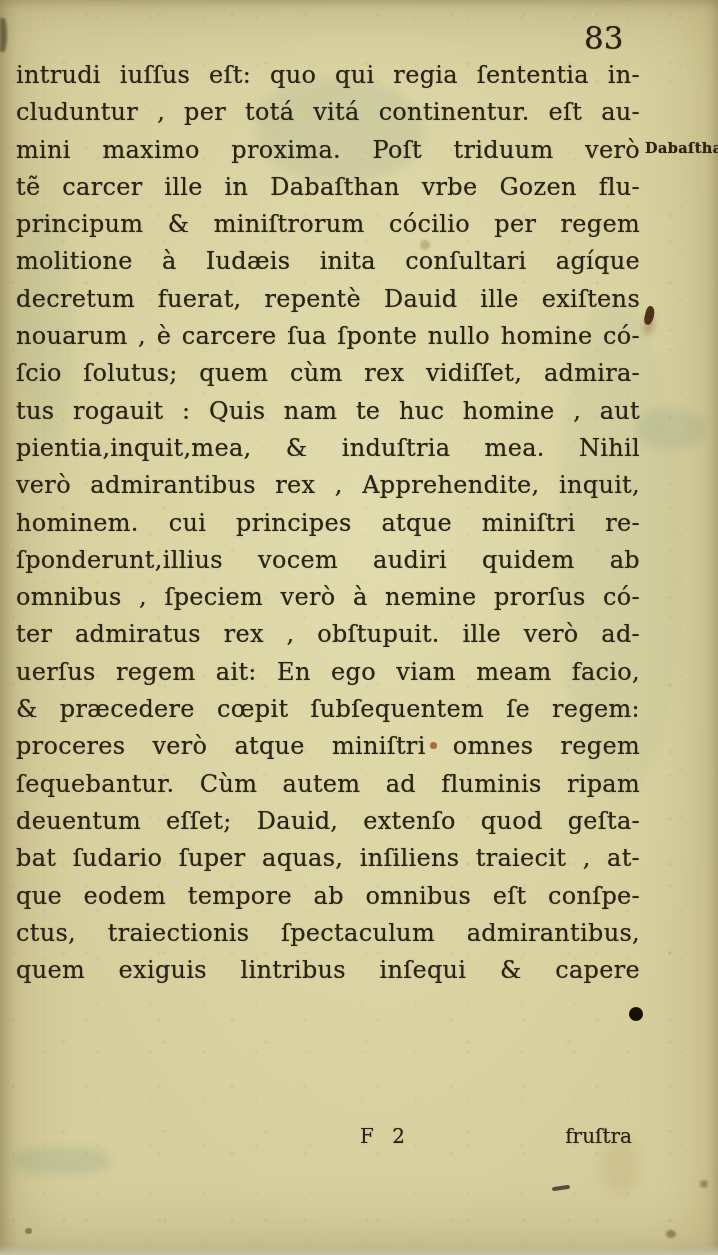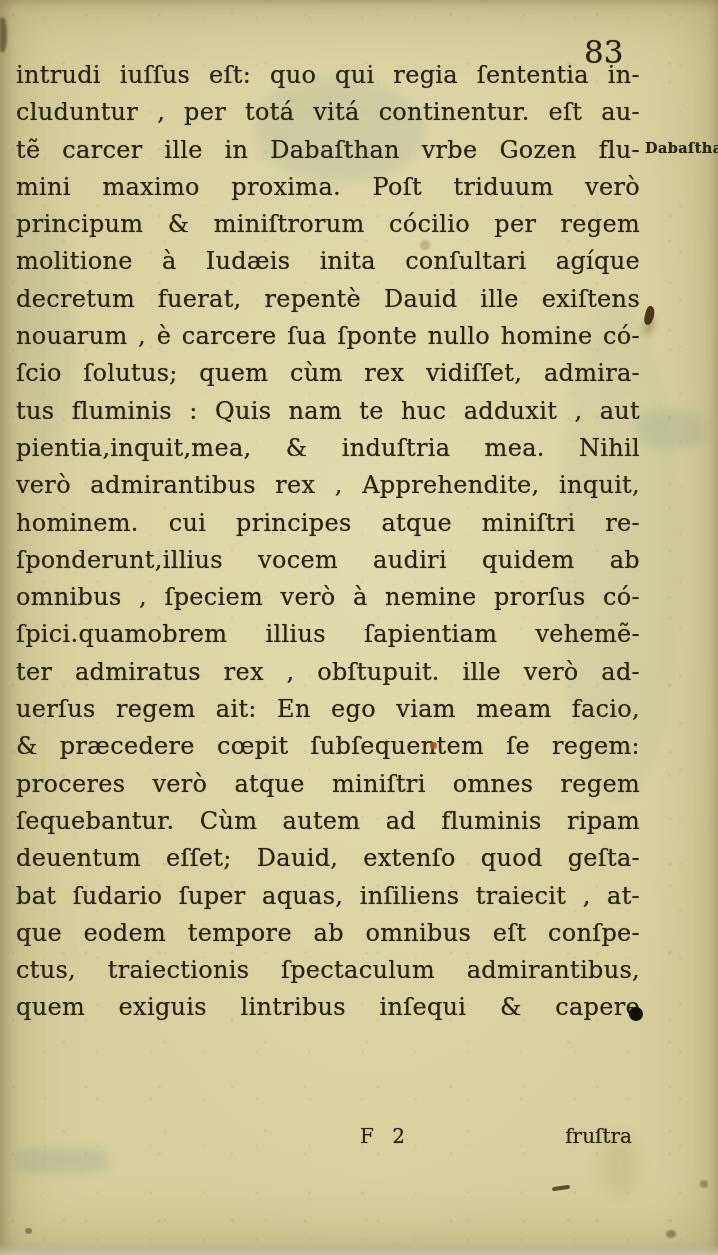--- a/index.html
+++ b/index.html
@@ -27,21 +27,20 @@
   }
   .header-title{
     position:absolute;left:184px;top:2px;
     font-size:24px;letter-spacing:9px;
     text-shadow:0 0 1px rgba(42,34,20,.6);
   }
   .page-number{
     position:absolute;left:584px;top:-4px;
     font-size:31px;
     text-shadow:0 0 1px rgba(42,34,20,.6);
-    margin-top:14px;
   }
   .text-block{
     position:absolute;left:16px;top:57px;width:624px;
   }
   .line{
     width:624px;height:37.3px;line-height:37.3px;
     font-size:24px;letter-spacing:0.3px;
     text-align:justify;text-align-last:justify;
     overflow:hidden;white-space:normal;
     text-shadow:0 0 1px rgba(42,34,20,.55);
@@ -76,34 +75,33 @@
   <div class="ghost" style="left:14px;top:1148px;width:95px;height:26px;opacity:.16;border-radius:30%;"></div>
   <div class="ghost" style="left:560px;top:300px;width:120px;height:500px;opacity:.05;"></div>
 
   <div class="running-header">
     <span class="page-number">83</span>
   </div>
 
   <div class="text-block">
     <div class="line">intrudi iuſſus eſt: quo qui regia ſententia in-</div>
     <div class="line">cluduntur , per totá vitá continentur. eſt au-</div>
+    <div class="line">mini maximo proxima. Poſt triduum verò</div>
     <div class="line">tẽ carcer ille in Dabaſthan vrbe Gozen flu-</div>
-    <div class="line">mini maximo proxima. Poſt triduum verò</div>
     <div class="line">principum &amp; miniſtrorum cócilio per regem</div>
     <div class="line">molitione à Iudæis inita conſultari agíque</div>
     <div class="line">decretum fuerat, repentè Dauid ille exiſtens</div>
     <div class="line">nouarum , è carcere ſua ſponte nullo homine có-</div>
     <div class="line">ſcio ſolutus; quem cùm rex vidiſſet, admira-</div>
-    <div class="line">tus fluminis : Quis nam te huc adduxit , aut</div>
+    <div class="line">tus rogauit : Quis nam te huc homine , aut</div>
     <div class="line">pientia,inquit,mea, &amp; induſtria mea. Nihil</div>
     <div class="line">verò admirantibus rex , Apprehendite, inquit,</div>
     <div class="line">hominem. cui principes atque miniſtri re-</div>
     <div class="line">ſponderunt,illius vocem audiri quidem ab</div>
     <div class="line">omnibus , ſpeciem verò à nemine prorſus có-</div>
-    <div class="line">ſpici.quamobrem illius ſapientiam vehemẽ-</div>
     <div class="line">ter admiratus rex , obſtupuit. ille verò ad-</div>
     <div class="line">uerſus regem ait: En ego viam meam facio,</div>
     <div class="line">&amp; præcedere cœpit ſubſequentem ſe regem:</div>
     <div class="line">proceres verò atque miniſtri omnes regem</div>
     <div class="line">ſequebantur. Cùm autem ad fluminis ripam</div>
     <div class="line">deuentum eſſet; Dauid, extenſo quod geſta-</div>
     <div class="line">bat ſudario ſuper aquas, inſiliens traiecit , at-</div>
     <div class="line">que eodem tempore ab omnibus eſt conſpe-</div>
     <div class="line">ctus, traiectionis ſpectaculum admirantibus,</div>
     <div class="line">quem exiguis lintribus inſequi &amp; capere</div>

